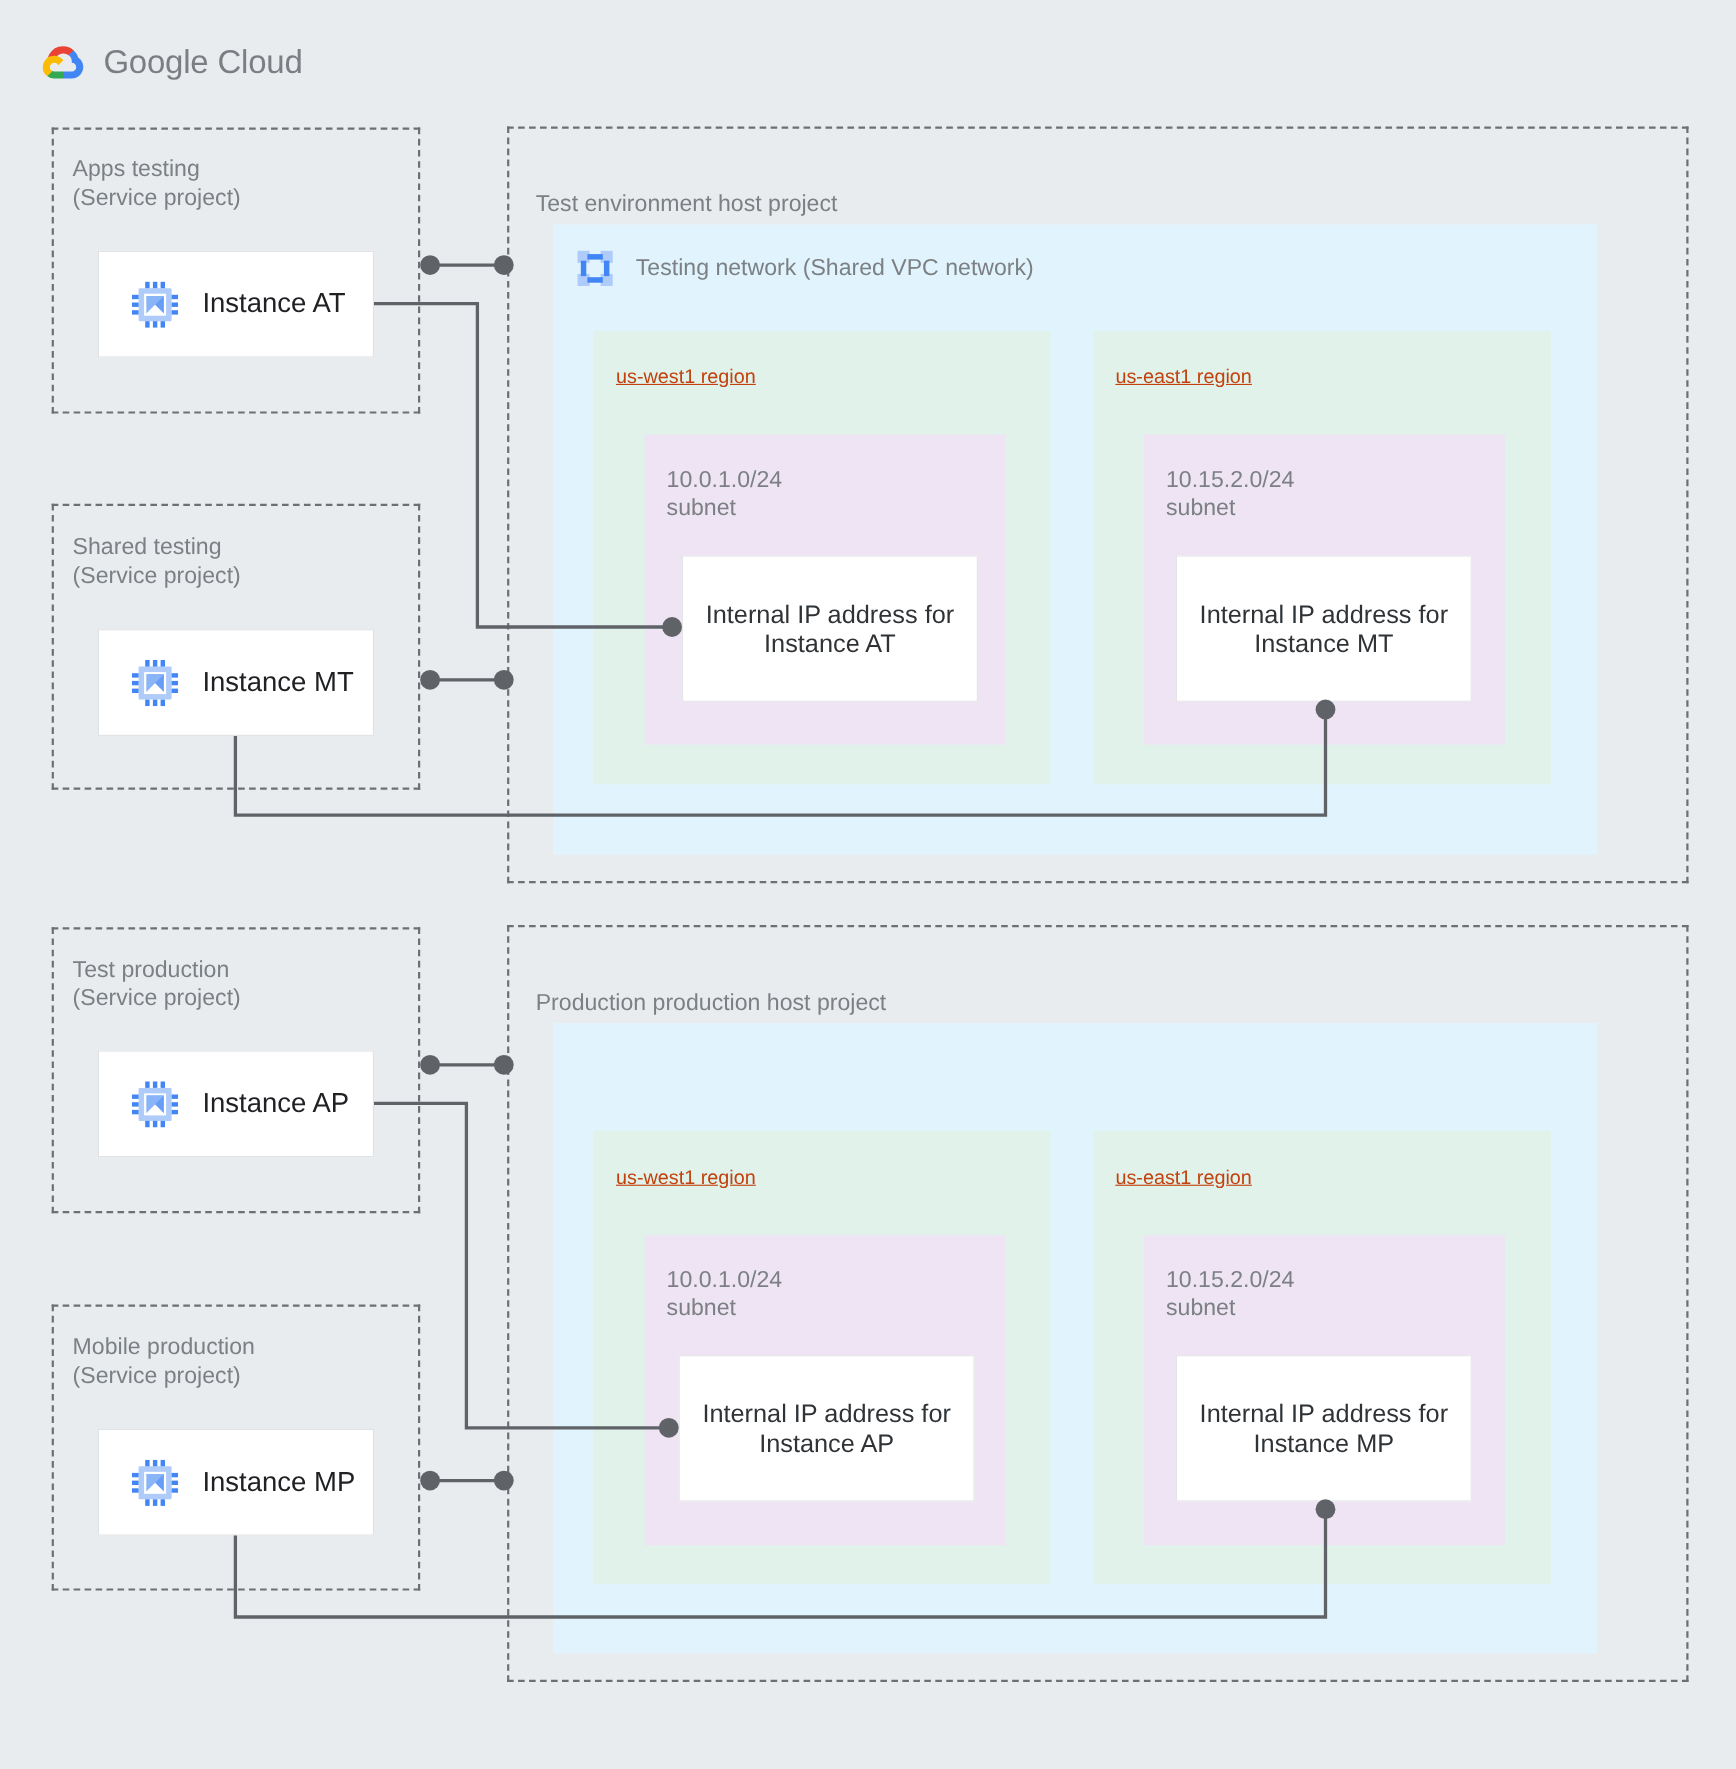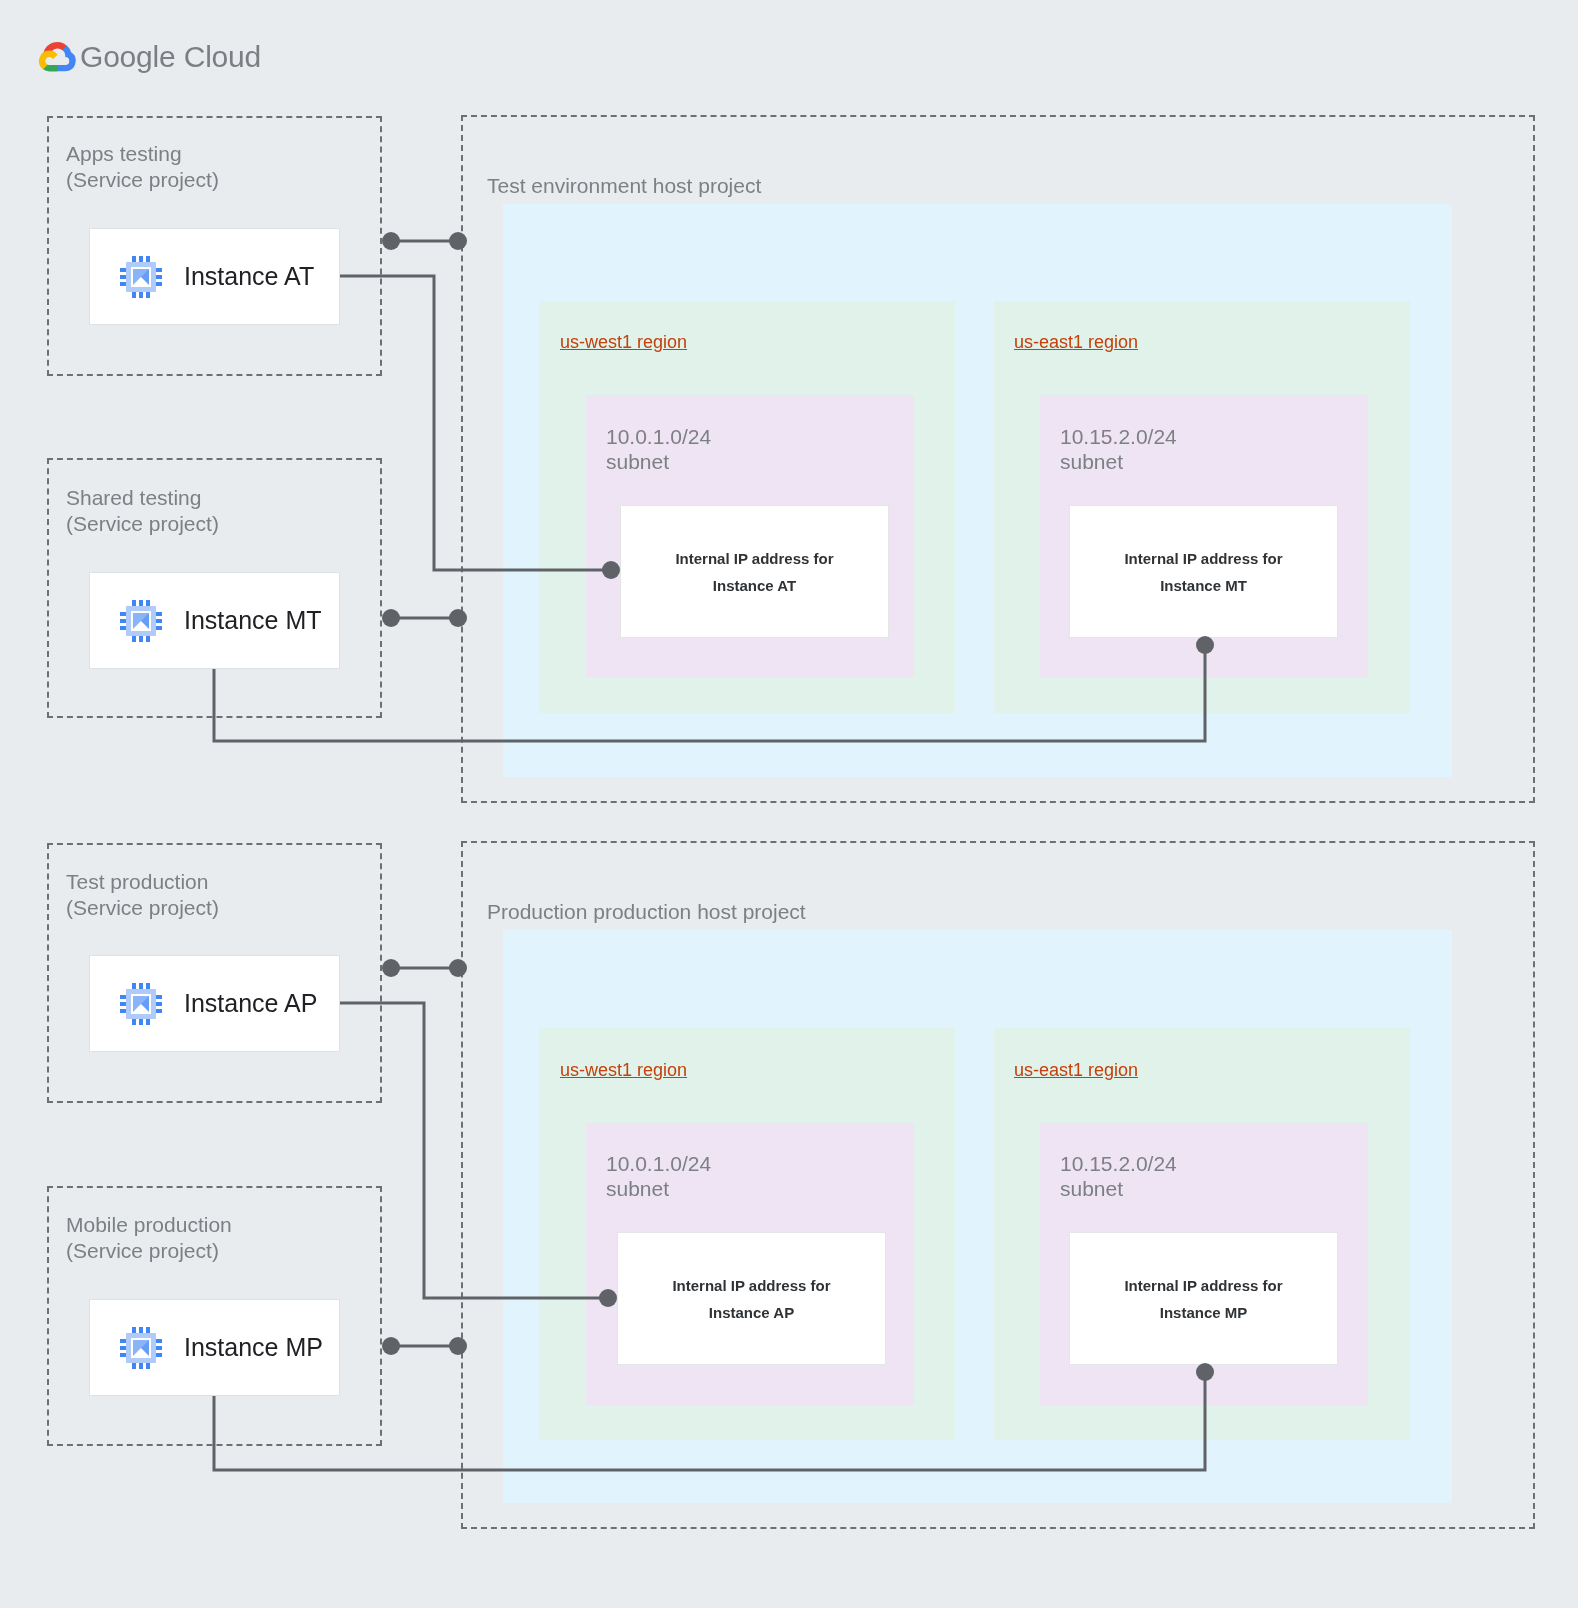--- a/index.html
+++ b/index.html
@@ -19,20 +19,21 @@
     overflow: hidden;
   }
 
   
   .brand {
     position: absolute;
     left: 32px;
     top: 33px;
     display: flex;
     align-items: center;
+    gap: 14px;
   }
   .brand-logo { width: 48px; height: 48px; display:block; }
   .brand-text {
     font-size: 30px;
     color: #7b7f83;
     letter-spacing: -0.2px;
     white-space: nowrap;
   }
   .brand-text .b-bold { font-weight: 400; }
 
@@ -129,23 +130,23 @@
     position: absolute;
     background: #ffffff;
     border: 1px solid #e3e5e7;
     box-sizing: border-box;
     display: flex;
     align-items: center;
     justify-content: center;
     text-align: center;
   }
   .ip-card-text {
-    font-size: 15px;
+    font-size: 23px;
     line-height: 27px;
-    font-weight: bold;
+    font-weight: normal;
     color: #2f3336;
     white-space: pre-line;
   }
 
   
   .conn-svg {
     position: absolute;
     left: 0; top: 0;
     width: 1578px; height: 1608px;
     pointer-events: none;
@@ -232,20 +233,28 @@
           <use href="#icon-vm"></use>
         </svg>
     </span>
     <span class="instance-label">Instance MT</span>
   </div>
 
   <div class="dashed-box" style="left:461px; top:115px; width:1074px; height:688px;"></div>
   <div class="host-title" style="left:487px; top:143px;">Test environment host project</div>
 
   <div class="vpc-panel" style="left:503px; top:204px; width:949px; height:573px;"></div>
+  <div class="vpc-head" style="left:522px; top:225px;">
+    <span>
+      <svg class="vpc-icon" viewBox="0 0 38 38">
+          <use href="#icon-vpc" transform="scale(1.0)"></use>
+        </svg>
+    </span>
+    <span class="vpc-title">Testing network (Shared VPC network)</span>
+  </div>
 
   <div class="region-box" style="left:539px; top:301px; width:416px; height:412px;"></div>
   <div class="region-title" style="left:560px; top:332px;">us-west1 region</div>
   <div class="subnet-box" style="left:586px; top:395px; width:328px; height:282px;"></div>
   <div class="subnet-title" style="left:606px; top:424px;">10.0.1.0/24
 subnet</div>
   <div class="ip-card" style="left:620px; top:505px; width:269px; height:133px;">
     <span class="ip-card-text">Internal IP address for
 Instance AT</span>
   </div>

